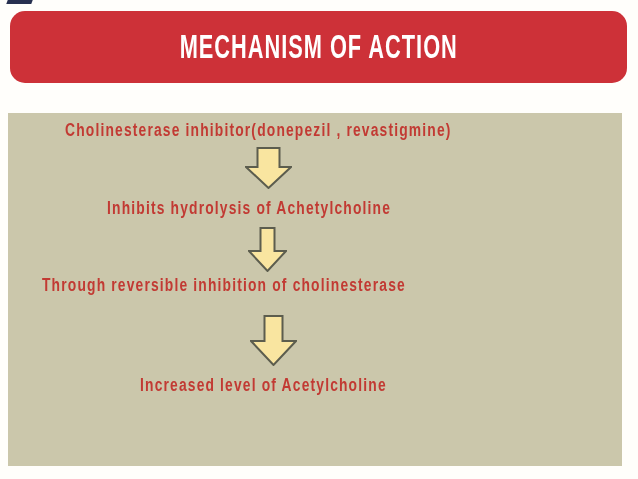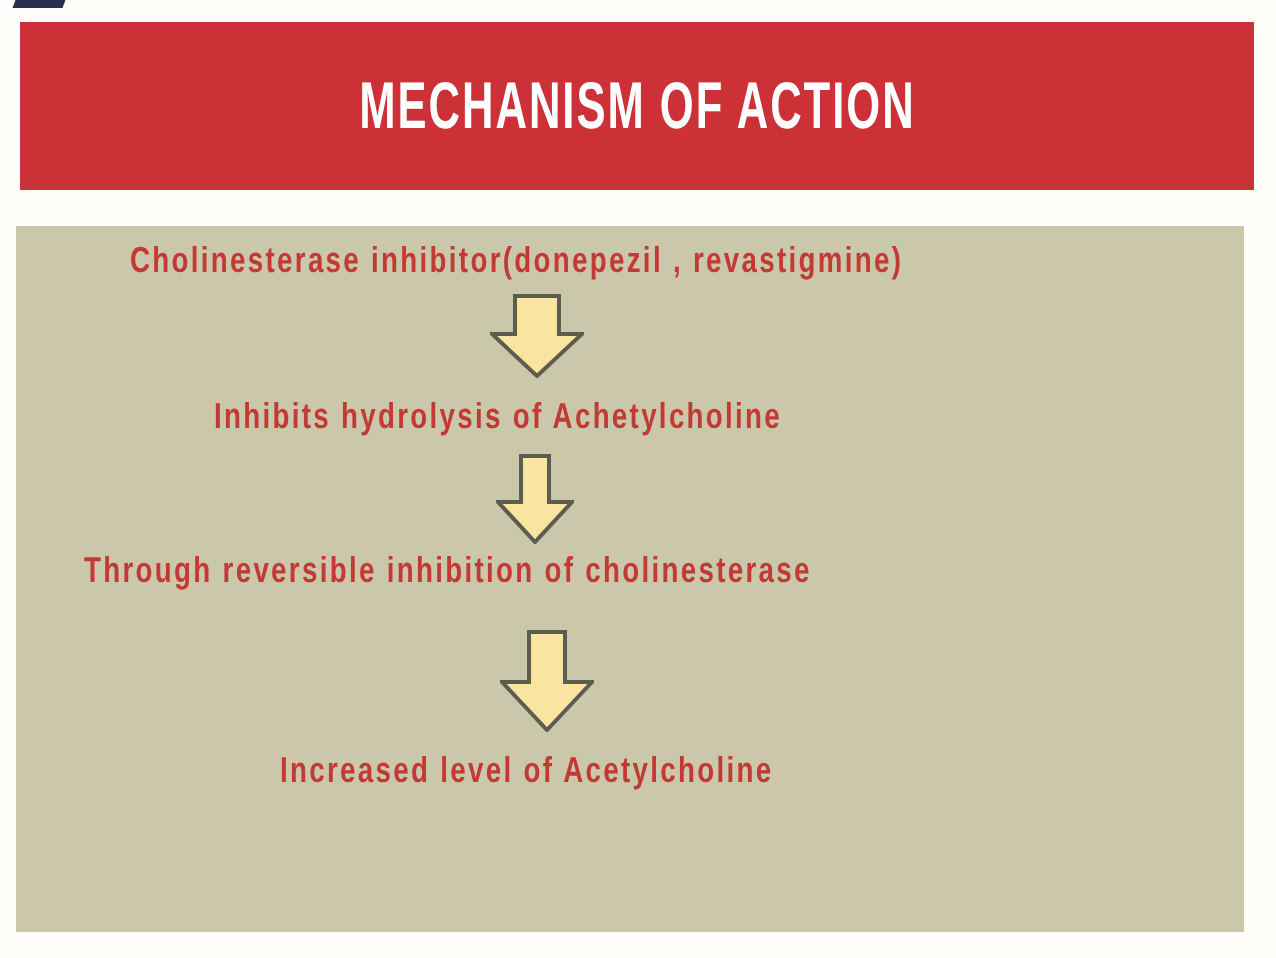--- a/index.html
+++ b/index.html
@@ -22,25 +22,26 @@
     width: 25px;
     height: 4px;
     background: #273050;
     transform: skewX(-20deg);
   }
   .banner {
     position: absolute;
     left: 10px;
     top: 11px;
     width: 617px;
-    height: 84px;
+    height: 72px;
     background: var(--banner-red, #cd3138);
     display: flex;
     align-items: center;
     justify-content: center;
+    border-radius: 15px;
   }
   .banner-title {
     color: var(--title-text, #ffffff);
     font-weight: bold;
     font-size: 33px;
     letter-spacing: 1.5px;
     white-space: nowrap;
     transform: scaleX(0.66);
   }
   .panel {

